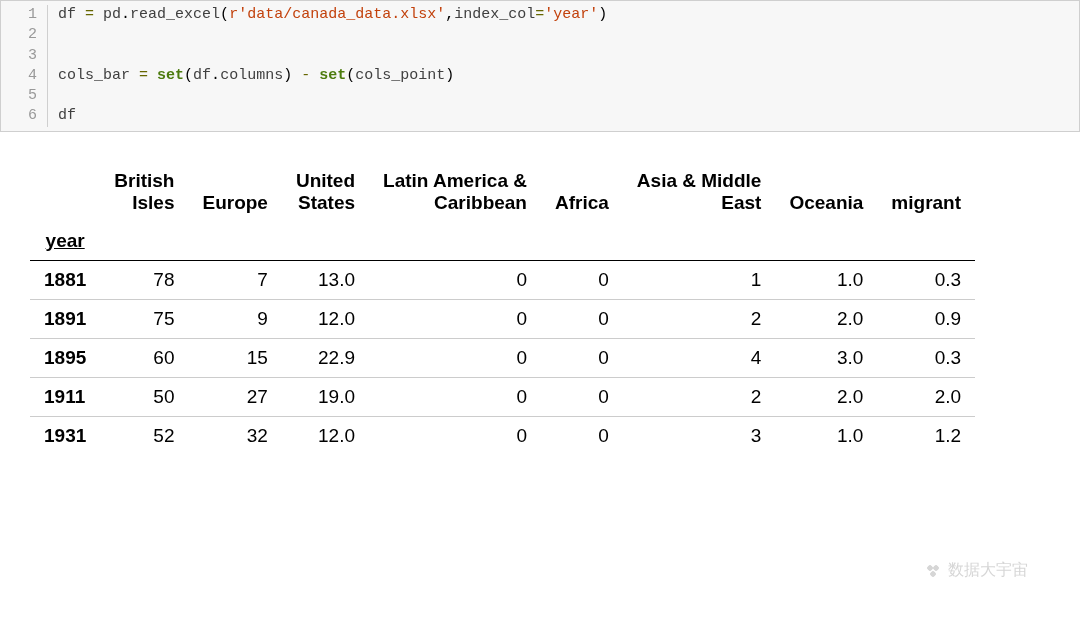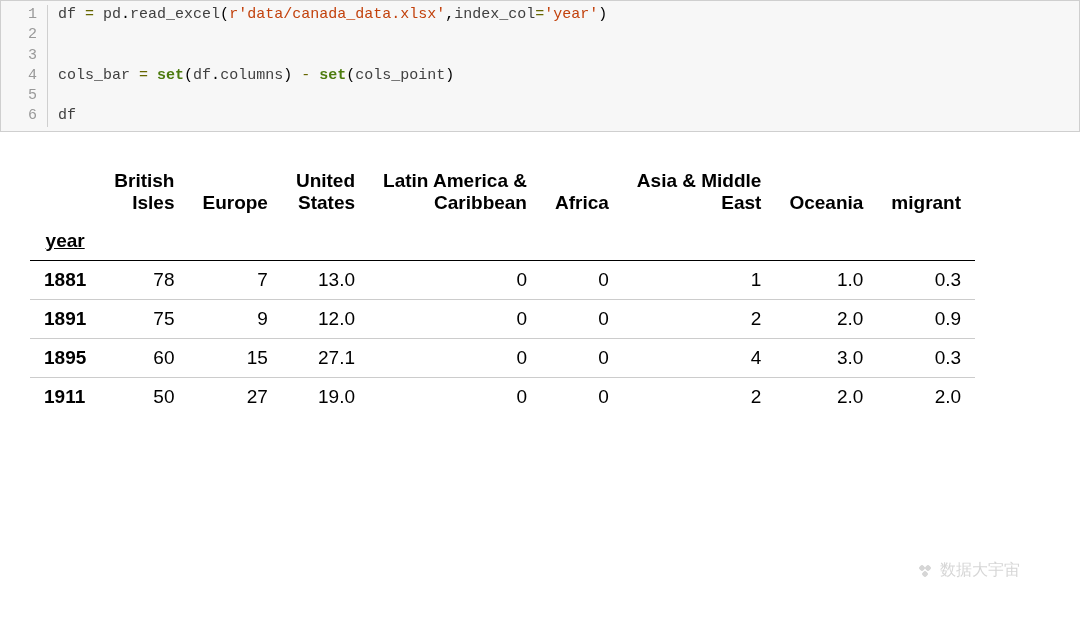--- a/index.html
+++ b/index.html
@@ -74,21 +74,21 @@
   table.df tbody tr:first-child th,
   table.df tbody tr:first-child td {
     border-top: 1px solid #000;
   }
   table.df thead tr.cols th { border-bottom: none; }
   table.df thead tr.idx th  { border-bottom: 1px solid #000; }
   .corner { border: none !important; }
 
   .watermark {
     position: absolute;
-    right: 60px;
+    right: 52px;
     top: 560px;
     color: #bbb;
     font-size: 16px;
     display: flex;
     align-items: center;
     gap: 6px;
     opacity: .6;
   }
   .watermark .dots {
     width: 18px; height: 18px;
@@ -173,38 +173,49 @@
           <td>0</td>
           <td>0</td>
           <td>2</td>
           <td>2.0</td>
           <td>0.9</td>
         </tr>
         <tr>
           <th>1895</th>
           <td>60</td>
           <td>15</td>
-          <td>27.1</td>
+          <td>22.9</td>
           <td>0</td>
           <td>0</td>
           <td>4</td>
           <td>3.0</td>
           <td>0.3</td>
         </tr>
         <tr>
           <th>1911</th>
           <td>50</td>
           <td>27</td>
           <td>19.0</td>
           <td>0</td>
           <td>0</td>
           <td>2</td>
           <td>2.0</td>
           <td>2.0</td>
         </tr>
+        <tr>
+          <th>1931</th>
+          <td>52</td>
+          <td>32</td>
+          <td>12.0</td>
+          <td>0</td>
+          <td>0</td>
+          <td>3</td>
+          <td>1.0</td>
+          <td>1.2</td>
+        </tr>
       </tbody>
 </table>
 </div>
 
 <div class="watermark">
   <span class="dots"></span>
   <span>数据大宇宙</span>
 </div>
 
 </body></html>

